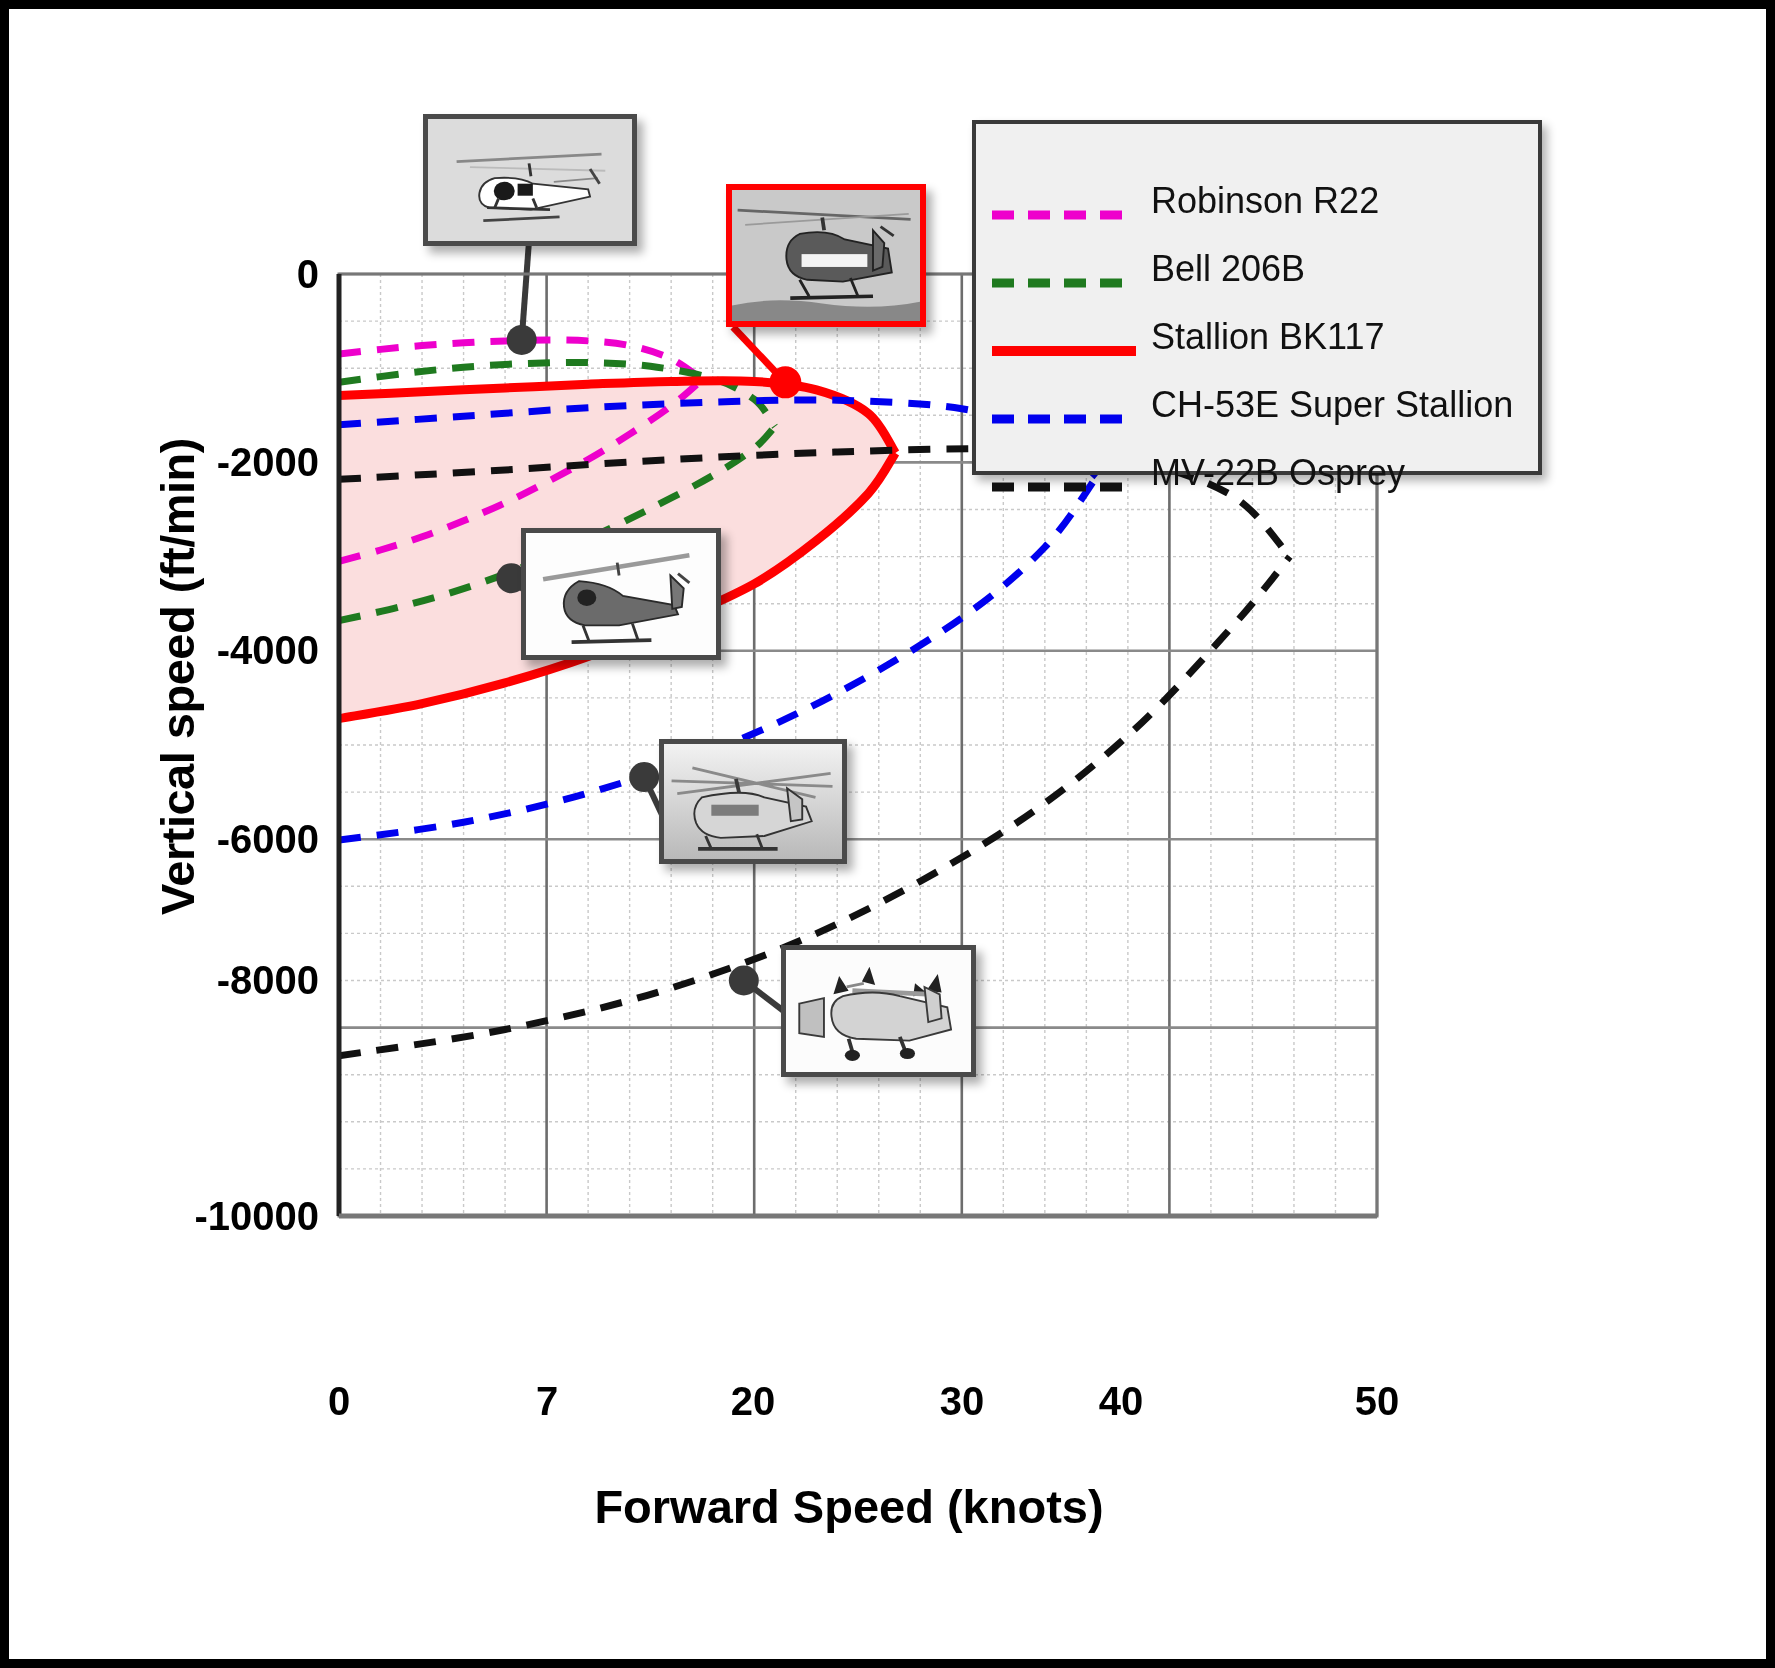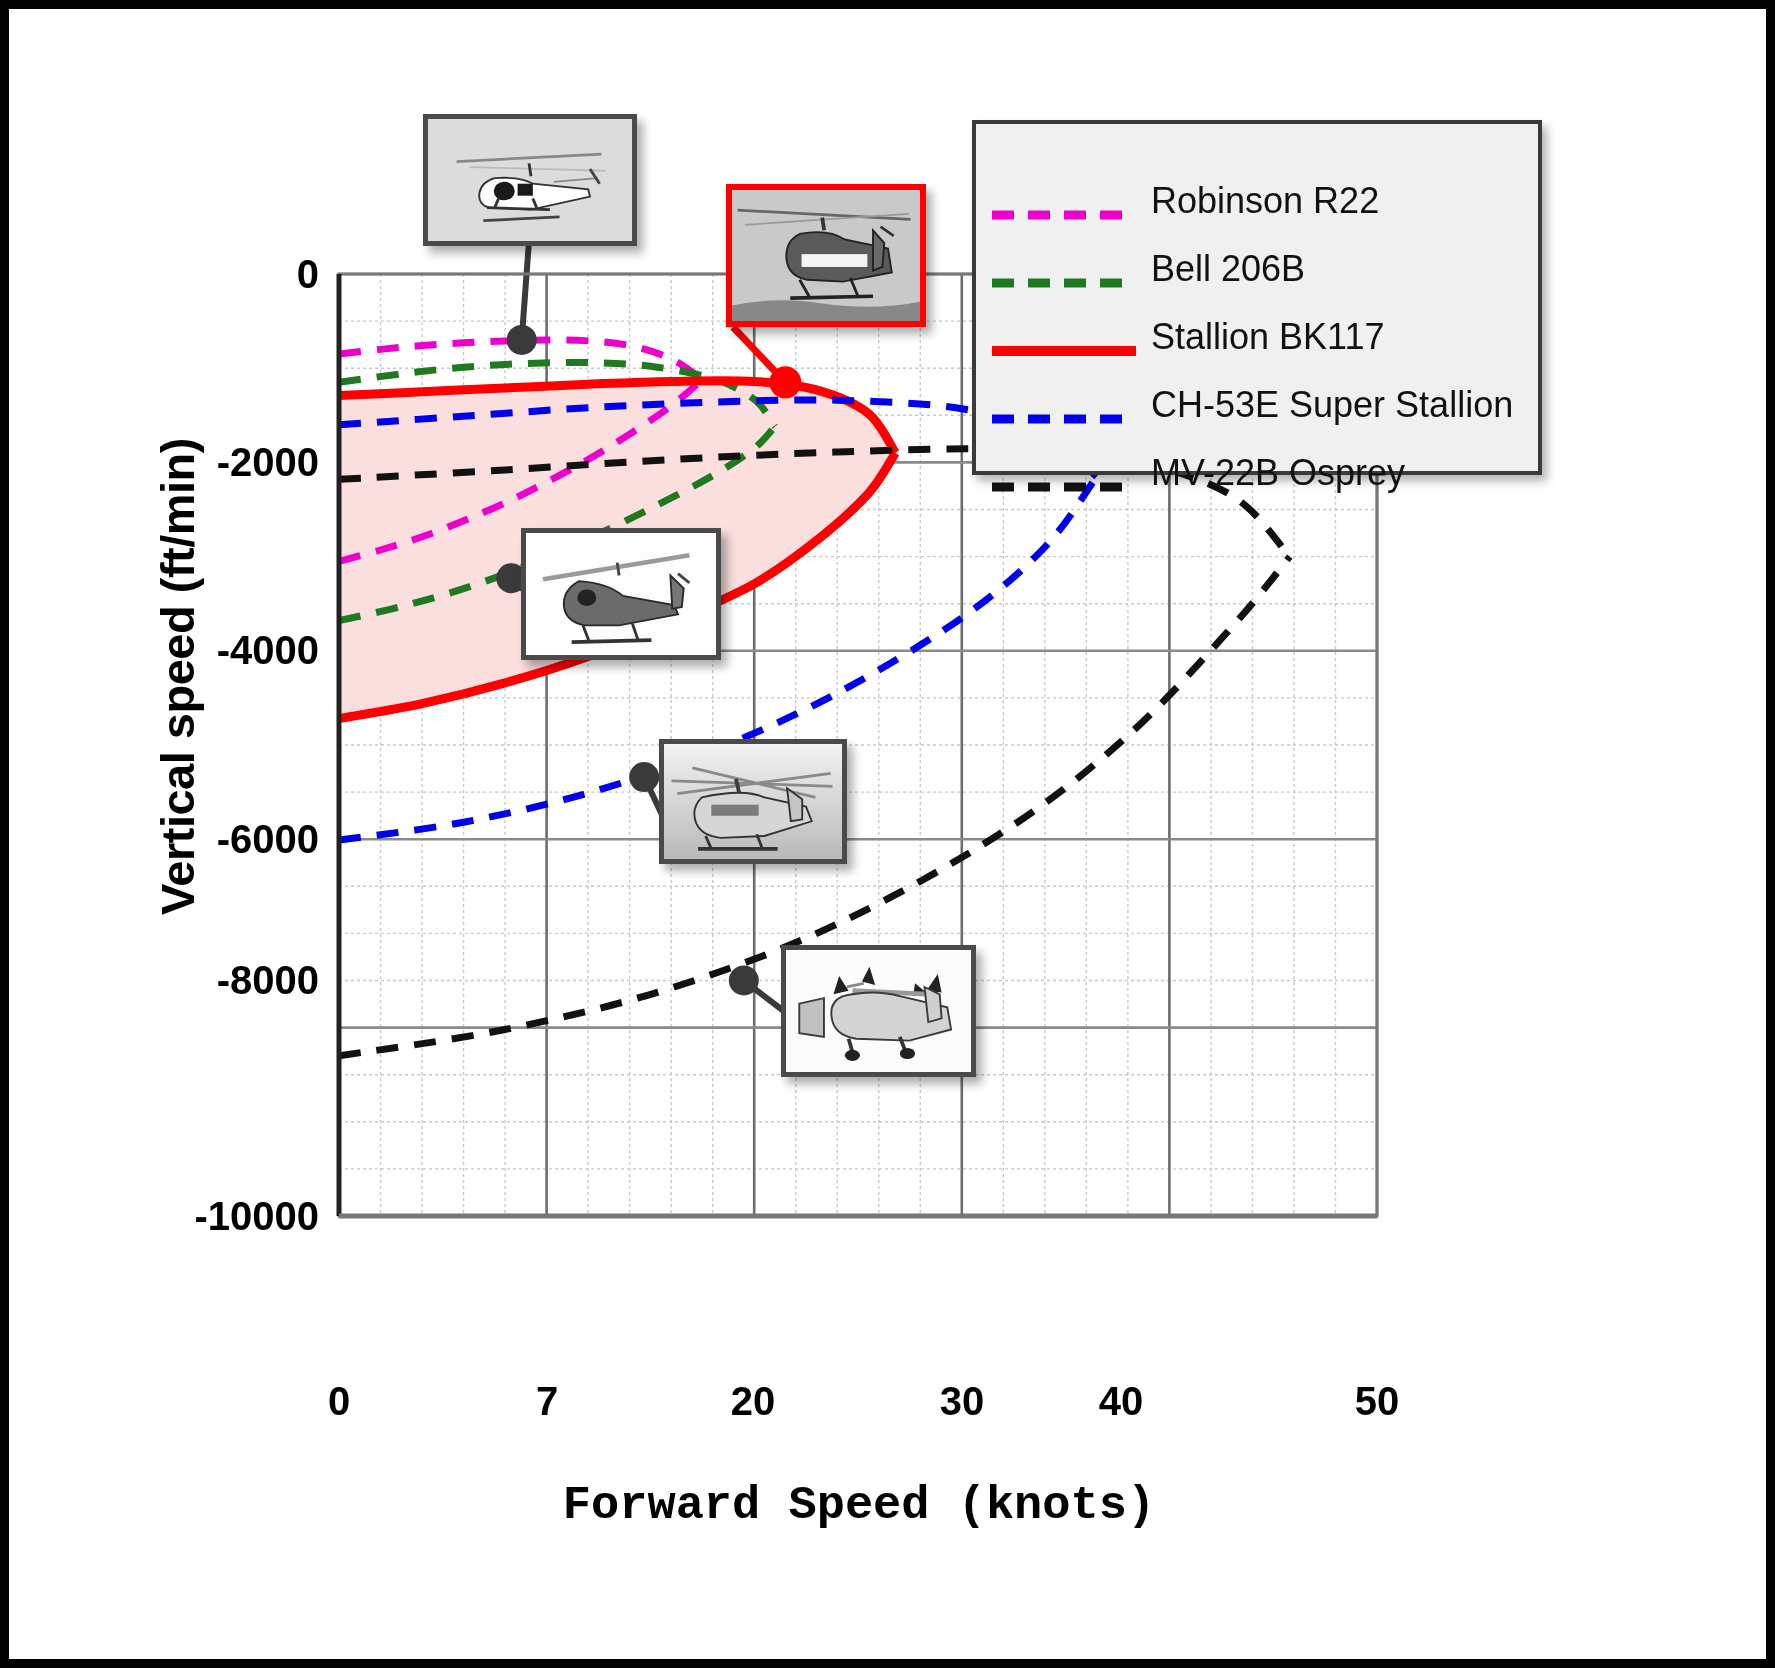--- a/index.html
+++ b/index.html
@@ -3,22 +3,22 @@
 <meta charset="utf-8">
 <style>
   html,body{margin:0;padding:0;background:#fff;}
   body{width:1775px;height:1668px;font-family:"Liberation Sans",sans-serif;}
   #frame{position:absolute;left:0;top:0;width:1775px;height:1668px;border:9px solid #000;box-sizing:border-box;background:#fff;}
   #stage{position:absolute;left:0;top:0;width:1775px;height:1668px;}
   .ylabel{position:absolute;left:-300px;top:640px;width:700px;text-align:center;
           transform:rotate(-90deg);transform-origin:50% 50%;
           font-size:47px;font-weight:bold;color:#000;letter-spacing:-0.5px;}
   .ylabel-wrap{position:absolute;left:118px;top:0;width:60px;height:1668px;}
-  .xlabel{position:absolute;left:330px;top:1470px;width:1040px;text-align:center;
-          font-size:47px;font-weight:bold;color:#000;font-family:Liberation Mono, monospace;}
+  .xlabel{position:absolute;left:320px;top:1470px;width:1040px;text-align:center;
+          font-size:47px;font-weight:bold;color:#000;}
   .ytick{position:absolute;right:0;text-align:right;font-size:40px;font-weight:bold;color:#000;
          width:260px;transform:translateY(-50%);}
   .ytick-wrap{position:absolute;left:40px;top:0;width:270px;height:1668px;}
   .xtick{position:absolute;top:1370px;text-align:center;font-size:40px;font-weight:bold;color:#000;
          width:120px;transform:translateX(-50%);}
   #plotsvg{position:absolute;left:0;top:0;}
   .legend{position:absolute;left:963px;top:111px;width:570px;height:355px;
           background:#f0f0f0;border:4px solid #3a3a3a;box-sizing:border-box;
           box-shadow:5px 6px 9px rgba(0,0,0,0.30);}
   .legend-row{position:absolute;left:0;width:100%;height:60px;display:flex;align-items:flex-end;}

